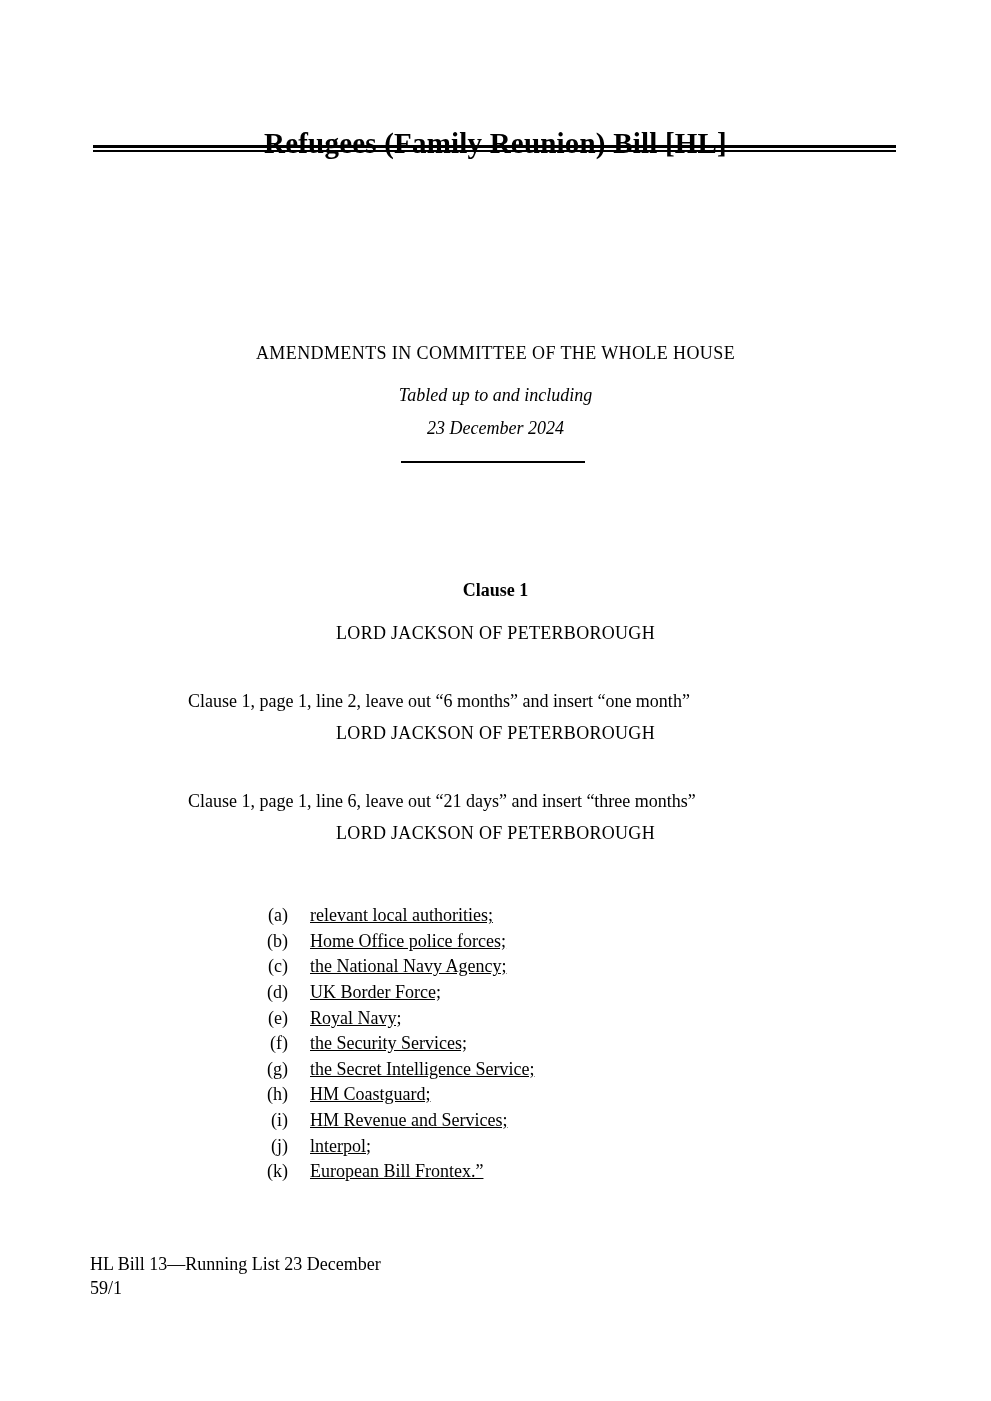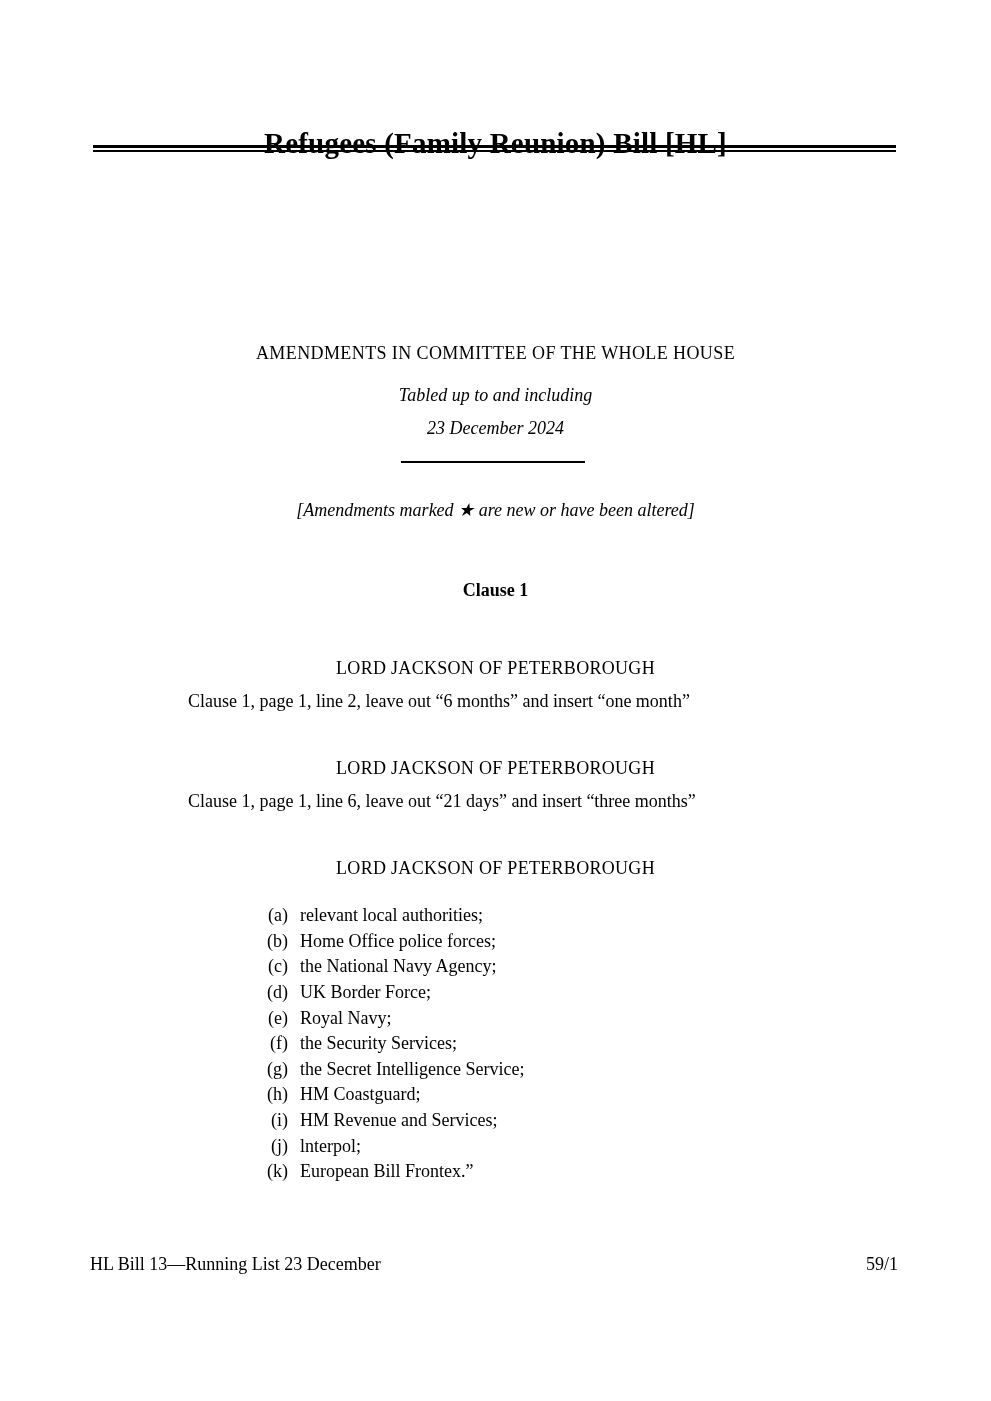--- a/index.html
+++ b/index.html
@@ -63,21 +63,20 @@
   .clause-heading {
     top: 578px;
     font-size: 18px;
     font-weight: bold;
     line-height: 24px;
   }
   .sponsor {
     font-size: 18px;
     line-height: 24px;
     letter-spacing: 0.3px;
-    margin-top: 35px;
   }
   .sponsor-1 { top: 621px; }
   .sponsor-2 { top: 721px; }
   .sponsor-3 { top: 821px; }
   .amendment-text {
     left: 188px;
     width: 712px;
     font-size: 18px;
     line-height: 24px;
   }
@@ -94,51 +93,52 @@
     display: flex;
     height: 25.6px;
     align-items: center;
   }
   .sub-list .li-label {
     width: 100px;
     text-align: right;
     flex: 0 0 auto;
   }
   .sub-list .li-text {
-    margin-left: 12px;
+    margin-left: 22px;
+    text-decoration: underline;
   }
   .page-footer {
     top: 1252px;
     left: 90px;
     width: 808px;
     display: flex;
     justify-content: space-between;
     font-size: 18px;
     line-height: 24px;
+    flex-direction: column;
   }
 </style>
 </head>
 <body>
 
 <div class="page">
 
   <h1 class="abs centered bill-title">Refugees (Family Reunion) Bill [HL]</h1>
 
   <div class="abs title-double-rule"></div>
 
 
   <div class="abs centered caps-heading heading-line2">AMENDMENTS IN COMMITTEE OF THE WHOLE HOUSE</div>
 
   <div class="abs centered italic-line tabled-note">Tabled up to and including</div>
 
   <div class="abs centered italic-line tabled-date">23 December 2024</div>
 
   <div class="abs section-divider-rule"></div>
 
-  <div class="abs centered italic-line star-note">[Amendments marked ★ are new or have been altered]</div>
 
   <div class="abs centered clause-heading">Clause 1</div>
 
   <div class="abs centered sponsor sponsor-1">LORD JACKSON OF PETERBOROUGH</div>
 
   <p class="abs amendment-text amendment-1">Clause 1, page 1, line 2, leave out “6 months” and insert “one month”</p>
 
   <div class="abs centered sponsor sponsor-2">LORD JACKSON OF PETERBOROUGH</div>
 
   <p class="abs amendment-text amendment-2">Clause 1, page 1, line 6, leave out “21 days” and insert “three months”</p>

